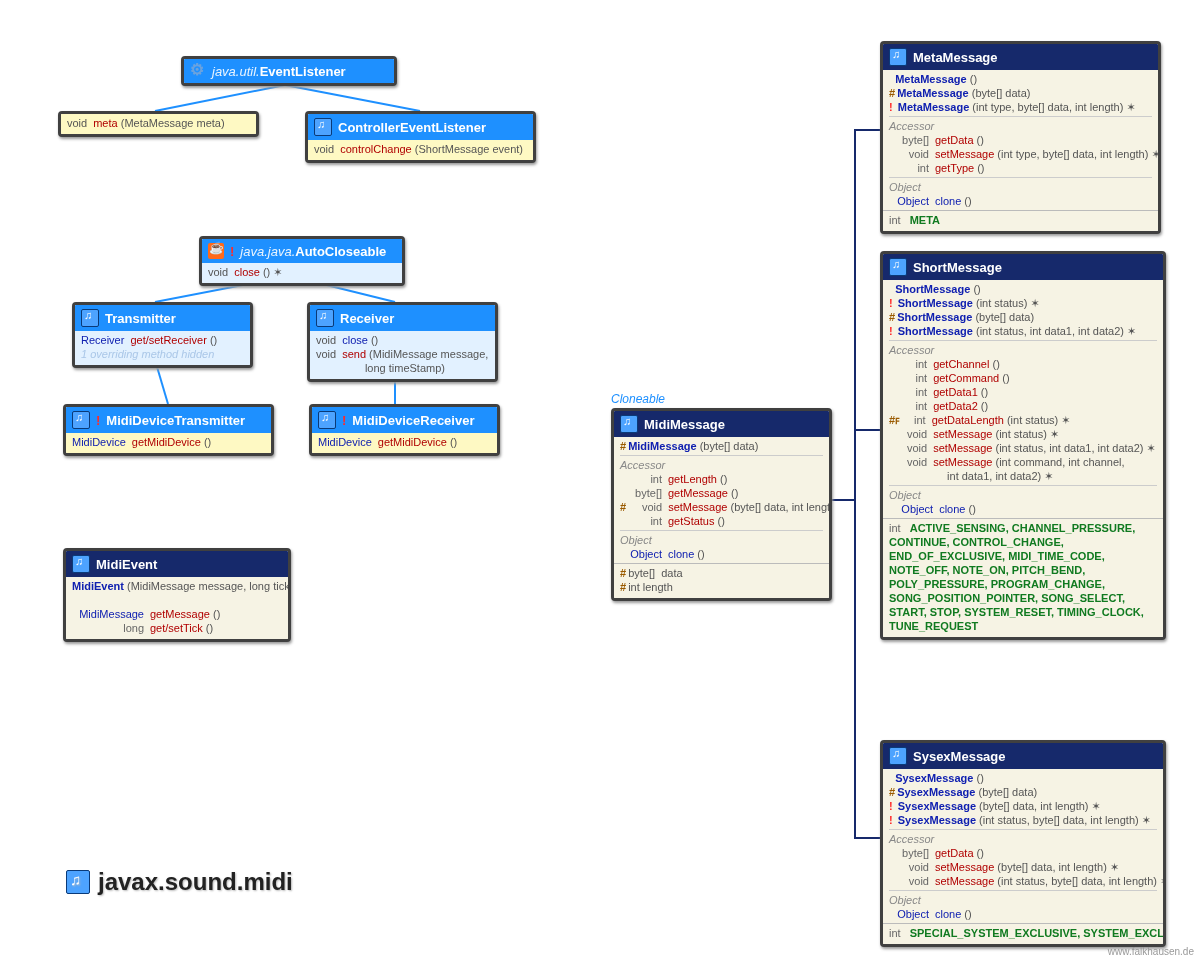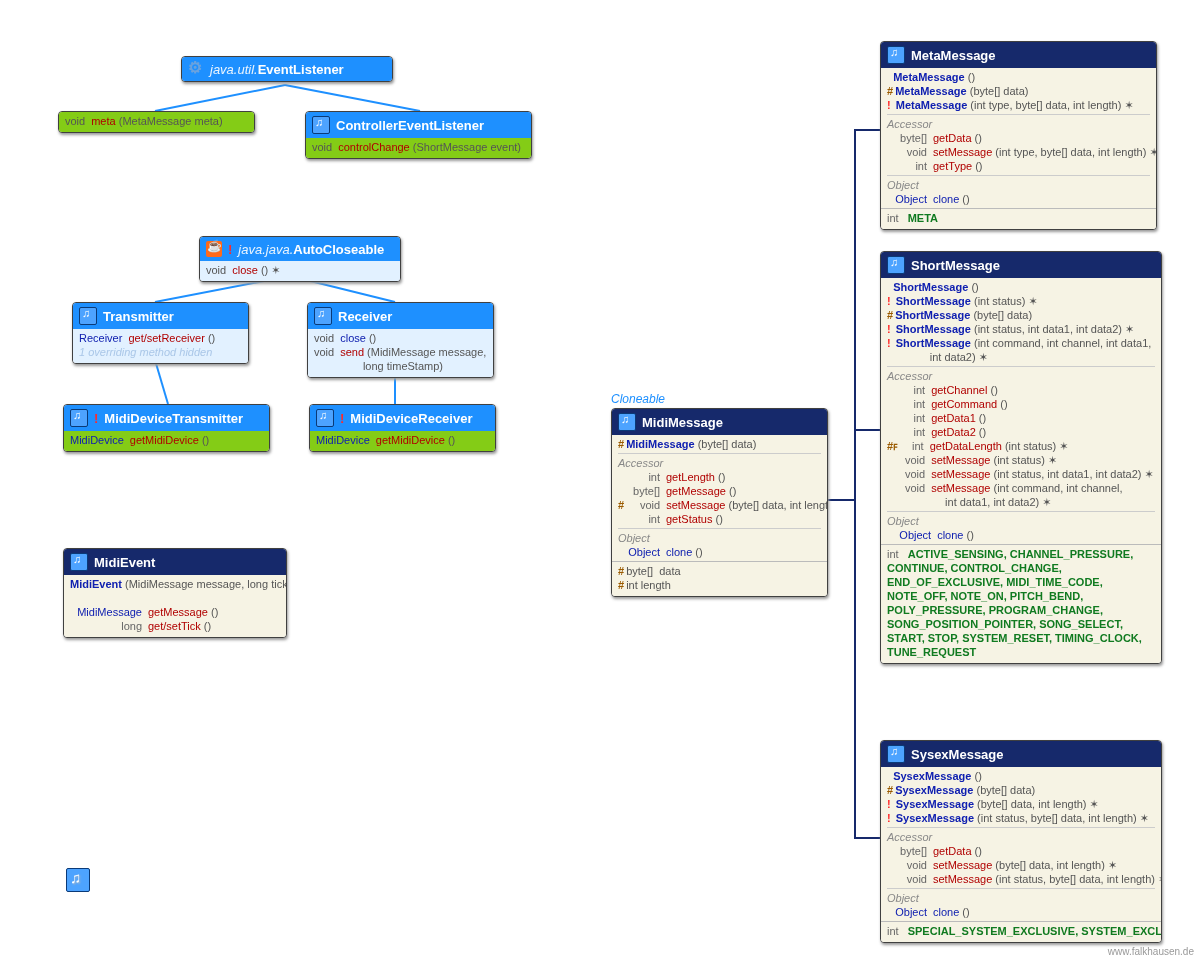--- a/index.html
+++ b/index.html
@@ -10,21 +10,21 @@
     font-size:11px;
     color:#000;
     position:relative;
   }
   svg.connectors{
     position:absolute; left:0; top:0; width:1200px; height:961px;
     pointer-events:none;
   }
   .box{
     position:absolute;
-    border:1px solid #404040;
+    border:3px solid #404040;
     border-radius:4px;
     box-shadow:1px 2px 3px #999;
     background:#fff;
     overflow:hidden;
   }
   .box.iface .hdr{ background:#1E90FF; }
   .box.class .hdr{ background:#16296B; }
   .hdr{
     color:#fff;
     font-weight:bold;
@@ -70,21 +70,21 @@
   }
   .row{
     white-space:pre;
   }
   .section-label{
     color:#888; font-style:italic; margin-top:2px;
     border-top:1px solid #ccc; padding-top:2px;
   }
   .fill-beige{ background:#F6F3E4; }
   .fill-blue{ background:#E2F1FF; }
-  .fill-white{ background:#84cc16; }
+  .fill-white{ background:#fef9c3; }
   .rt{ color:#666; padding-right:6px; display:inline-block; text-align:right;}
   .rt-void{ color:#555; }
   .name-ctor{ color:#1020B0; font-weight:bold;}
   .name-method{ color:#B00000; }
   .name-nav{ color:#1020B0;margin-top:36px; }
   .const{ color:#107a20; font-weight:bold;}
   .param{ color:#555; }
   .type-link{ color:#1020B0; }
   .excl-red{ color:#ff2a2a; font-weight:bold; padding-right:2px;}
   .hash{ color:#9a5a00; font-weight:bold; padding-right:2px;}
@@ -263,22 +263,20 @@
 <div class="box class" style="left:880px; top:251px; width:280px;">
   <div class="hdr">
       <span class="note-icon"></span>
       <span>ShortMessage</span>
     </div>
   <div class="body fill-beige">
     <div class="row">  <span class="name-ctor">ShortMessage</span><span class="param"> ()</span></div>
     <div class="row"><span class="excl-red">!</span> <span class="name-ctor">ShortMessage</span><span class="param"> (int status) ✶</span></div>
     <div class="row"><span class="hash">#</span><span class="name-ctor">ShortMessage</span><span class="param"> (byte[] data)</span></div>
     <div class="row"><span class="excl-red">!</span> <span class="name-ctor">ShortMessage</span><span class="param"> (int status, int data1, int data2) ✶</span></div>
-    <div class="row"><span class="excl-red">!</span> <span class="name-ctor">ShortMessage</span><span class="param"> (int command, int channel, int data1,
-              int data2) ✶</span></div>
     <div class="section-label">Accessor</div>
     <div class="row">  <span class="rt" style="width:32px;">int</span><span class="name-method">getChannel</span><span class="param"> ()</span></div>
     <div class="row">  <span class="rt" style="width:32px;">int</span><span class="name-method">getCommand</span><span class="param"> ()</span></div>
     <div class="row">  <span class="rt" style="width:32px;">int</span><span class="name-method">getData1</span><span class="param"> ()</span></div>
     <div class="row">  <span class="rt" style="width:32px;">int</span><span class="name-method">getData2</span><span class="param"> ()</span></div>
     <div class="row"><span class="hash">#ꜰ</span><span class="rt" style="width:24px;">int</span><span class="name-method">getDataLength</span><span class="param"> (int status) ✶</span></div>
     <div class="row">  <span class="rt" style="width:32px;">void</span><span class="name-method">setMessage</span><span class="param"> (int status) ✶</span></div>
     <div class="row">  <span class="rt" style="width:32px;">void</span><span class="name-method">setMessage</span><span class="param"> (int status, int data1, int data2) ✶</span></div>
     <div class="row">  <span class="rt" style="width:32px;">void</span><span class="name-method">setMessage</span><span class="param"> (int command, int channel,
                    int data1, int data2) ✶</span></div>
@@ -312,15 +310,16 @@
     <div class="row"><span class="rt" style="width:40px;">void</span><span class="name-method">setMessage</span><span class="param"> (int status, byte[] data, int length) ✶</span></div>
     <div class="section-label">Object</div>
     <div class="row"><span class="rt type-link" style="width:40px;">Object</span><span class="name-nav">clone</span><span class="param"> ()</span></div>
     <div class="sep"></div>
     <div class="row"><span class="rt">int</span> <span class="const">SPECIAL_SYSTEM_EXCLUSIVE, SYSTEM_EXCLUSIVE</span></div>
   </div>
 </div>
 
 <div class="pkg-title">
   <span class="note-icon"></span>
+  <span>javax.sound.midi</span>
 </div>
 
 <div class="watermark">www.falkhausen.de</div>
 
 </body></html>

